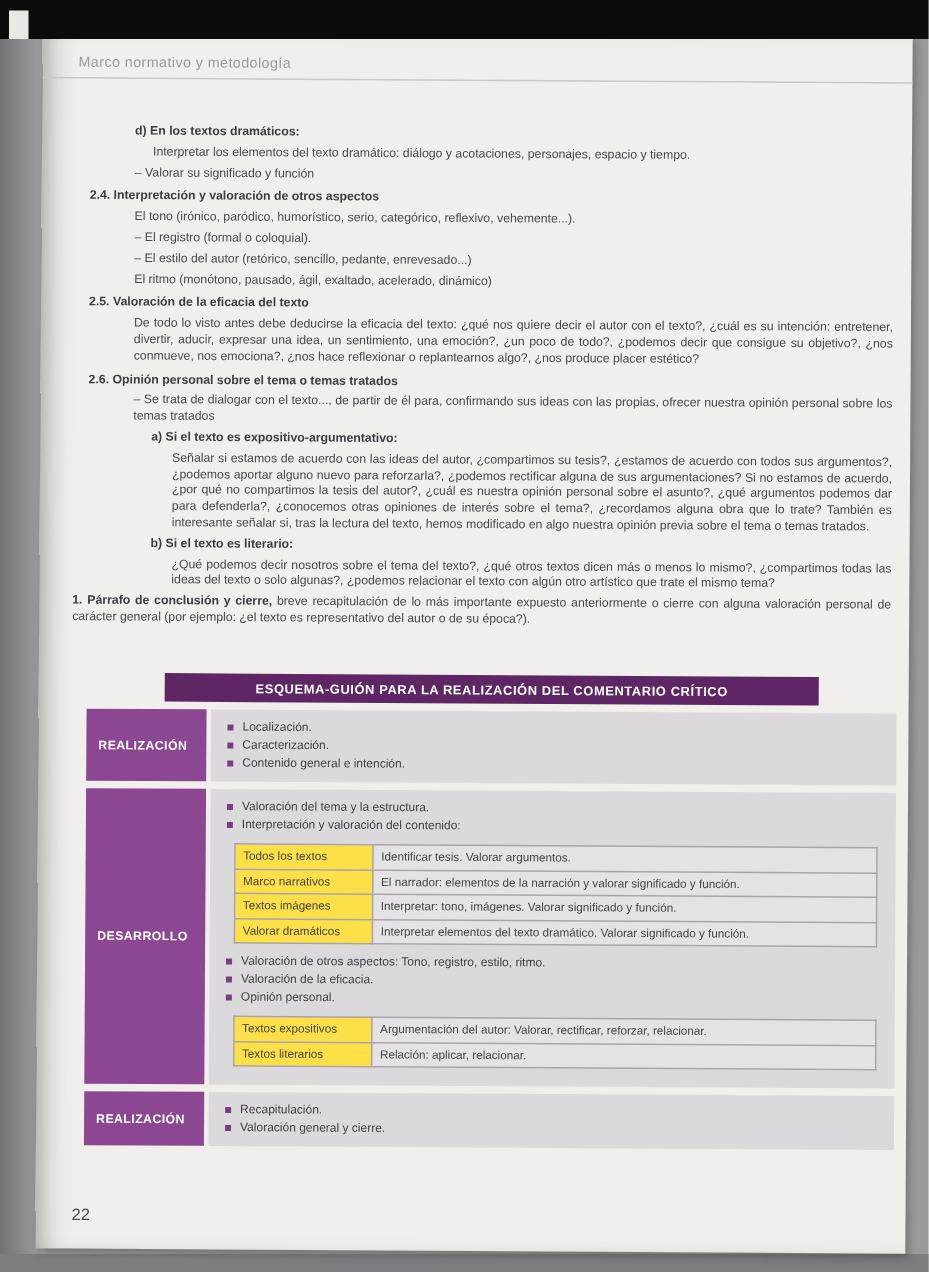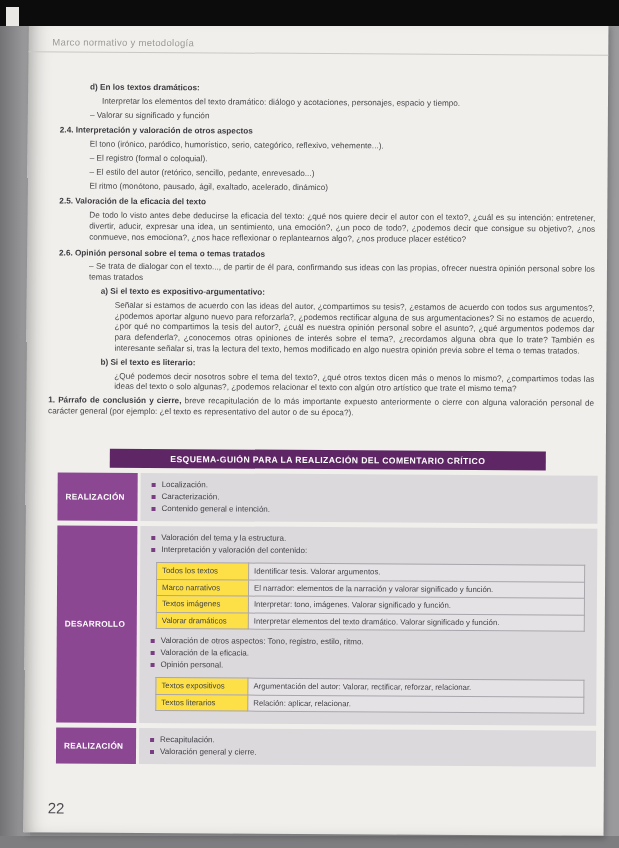--- a/index.html
+++ b/index.html
@@ -63,21 +63,21 @@
     content:""; position:absolute; left:1px; top:4px;
     width:4px; height:4px; background:#7a3c82;
   }
   .subtable { margin:6px 2px 6px 6px; border:1px solid #a39fa6; border-collapse:collapse; width:calc(100% - 10px); }
   .subtable td {
     border:1px solid #a9a5ac; font-size:7.8px; color:#434347;
     padding:3px 5px; line-height:9.5px; background:#e5e2e6;
   }
   .subtable td.lbl { width:92px; background:#fde047; white-space:nowrap; }
 
-  .page-number { position:absolute; left:24px; bottom:16px; font-size:15px; color:#4a4a4d; }
+  .page-number { position:absolute; left:24px; bottom:16px; font-size:11px; color:#4a4a4d; }
 </style>
 </head>
 <body>
 
 <div class="black-bar"></div>
 <div class="white-notch"></div>
 <div class="left-shade"></div>
 <div class="bottom-shade"></div>
 
 <div class="page">

